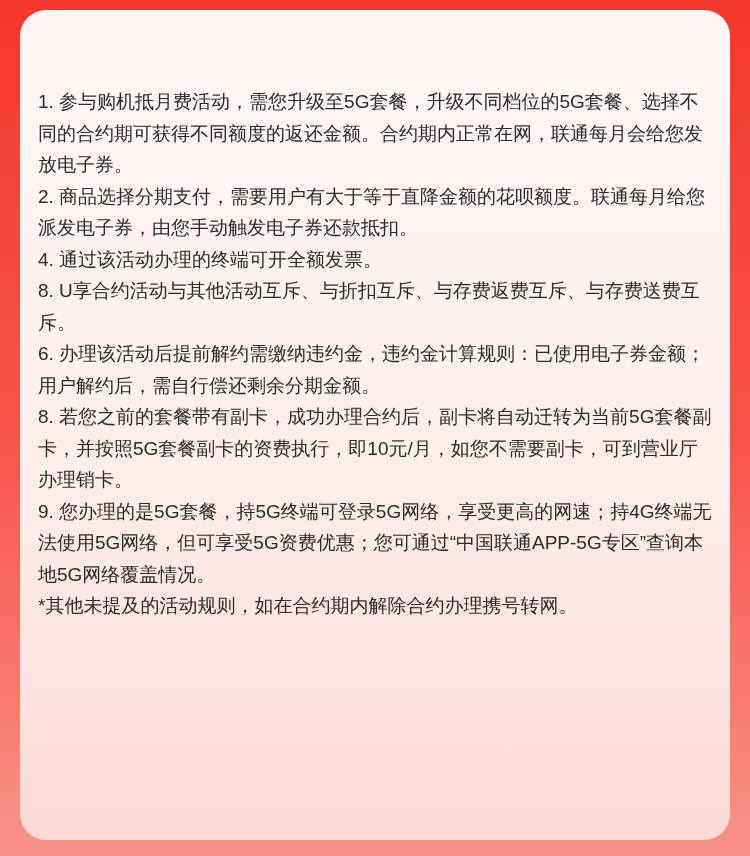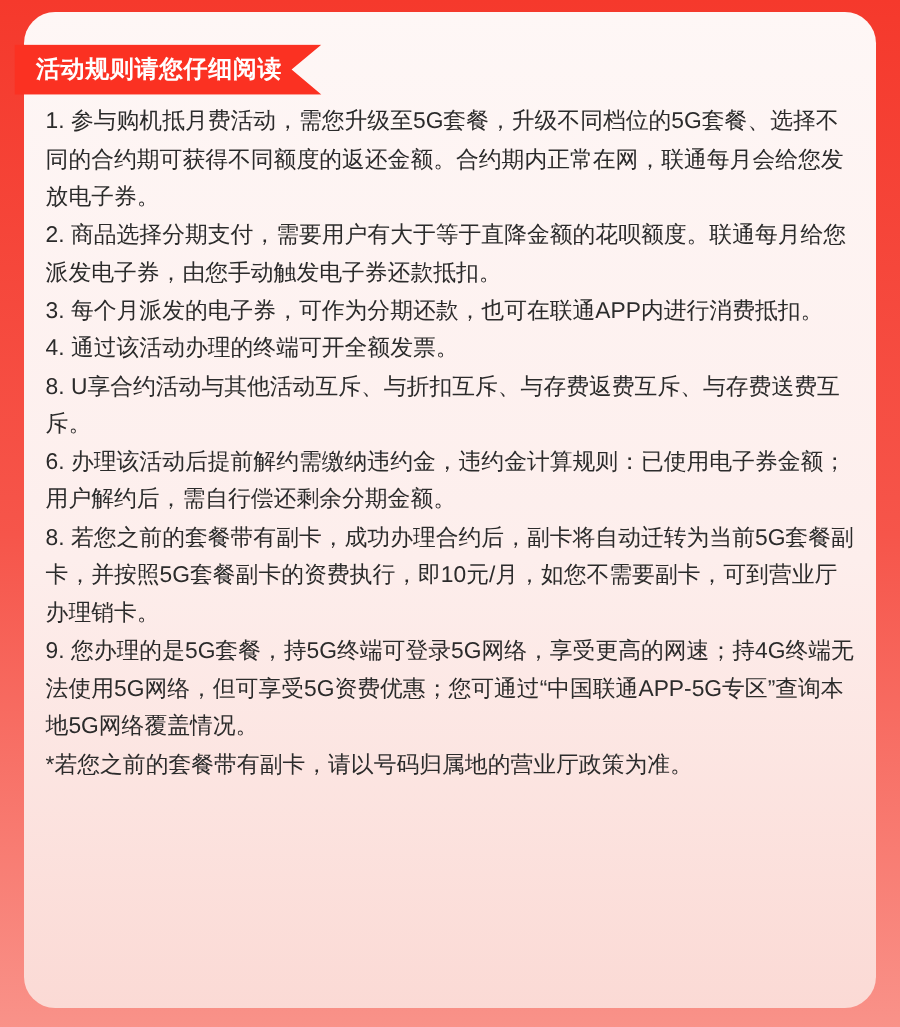--- a/index.html
+++ b/index.html
@@ -58,42 +58,38 @@
     padding: 0;
   }
 </style>
 </head>
 <body>
 
 <div class="page">
 
   <div class="card"></div>
 
-  <div class="ribbon">
-    <span>活动规则请您仔细阅读</span>
-  </div>
 
   <div class="rules">
     <div>
 
         <p class="rule">1. 参与购机抵月费活动，需您升级至5G套餐，升级不同档位的5G套餐、选择不同的合约期可获得不同额度的返还金额。合约期内正常在网，联通每月会给您发放电子券。</p>
 
         <p class="rule">2. 商品选择分期支付，需要用户有大于等于直降金额的花呗额度。联通每月给您派发电子券，由您手动触发电子券还款抵扣。</p>
 
-        <p class="rule">3. 每个月派发的电子券，可作为分期还款，也可在联通APP内进行消费抵扣。</p>
 
         <p class="rule">4. 通过该活动办理的终端可开全额发票。</p>
 
         <p class="rule">8. U享合约活动与其他活动互斥、与折扣互斥、与存费返费互斥、与存费送费互斥。</p>
 
         <p class="rule">6. 办理该活动后提前解约需缴纳违约金，违约金计算规则：已使用电子券金额；用户解约后，需自行偿还剩余分期金额。</p>
 
 
         <p class="rule">8. 若您之前的套餐带有副卡，成功办理合约后，副卡将自动迁转为当前5G套餐副卡，并按照5G套餐副卡的资费执行，即10元/月，如您不需要副卡，可到营业厅办理销卡。</p>
 
         <p class="rule">9. 您办理的是5G套餐，持5G终端可登录5G网络，享受更高的网速；持4G终端无法使用5G网络，但可享受5G资费优惠；您可通过“中国联通APP-5G专区”查询本地5G网络覆盖情况。</p>
 
 
       </div>
-    <p class="rule">*若您之前的套餐带有副卡，请以号码归属地的营业厅政策为准。</p>
+    <p class="rule">*其他未提及的活动规则，如在合约期内解除合约办理携号转网。</p>
   </div>
 
 </div>
 
 </body></html>

